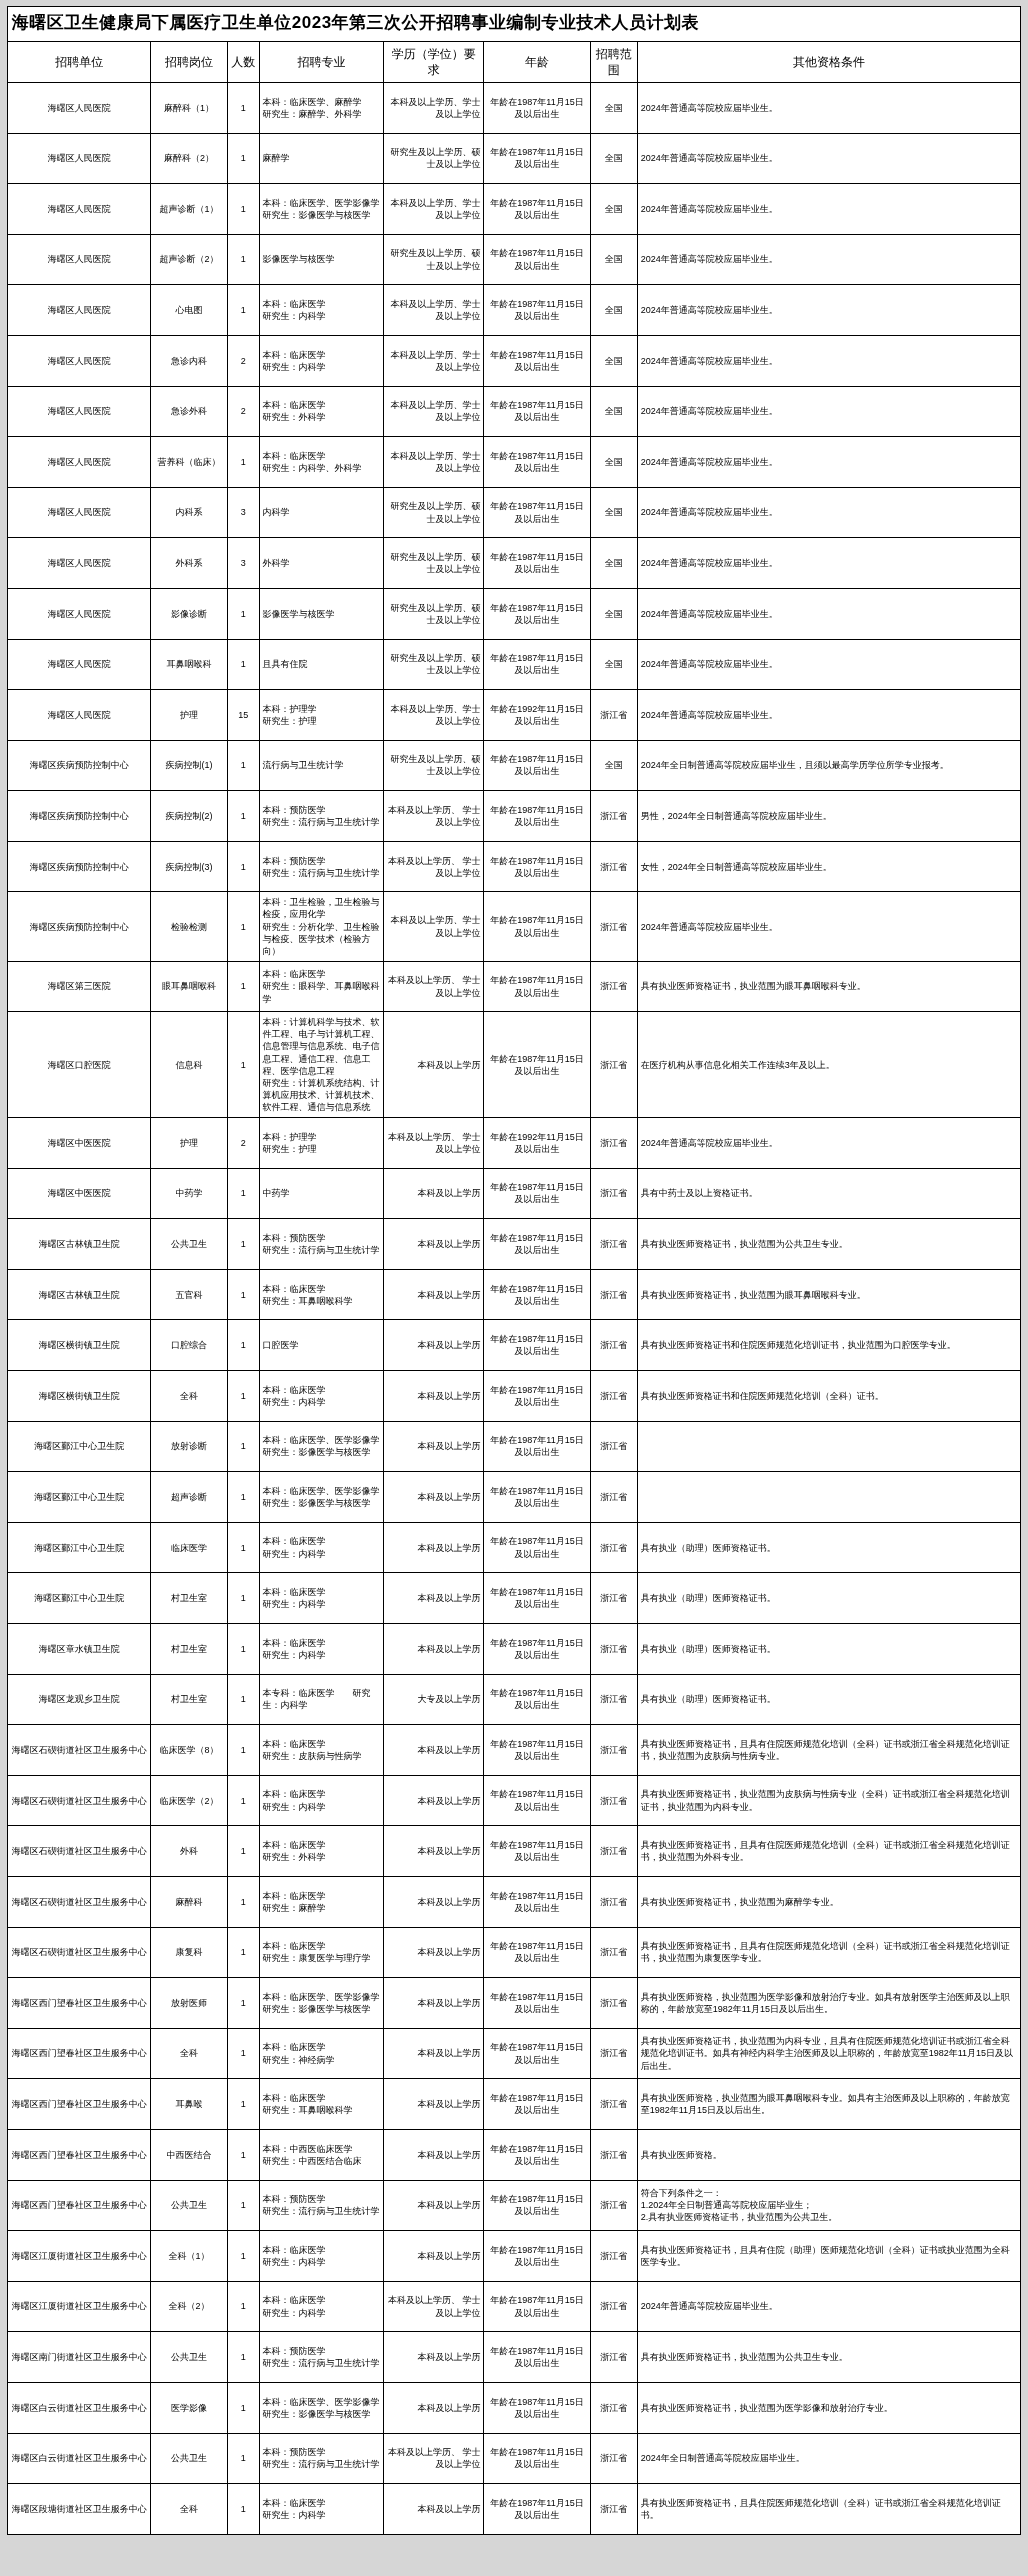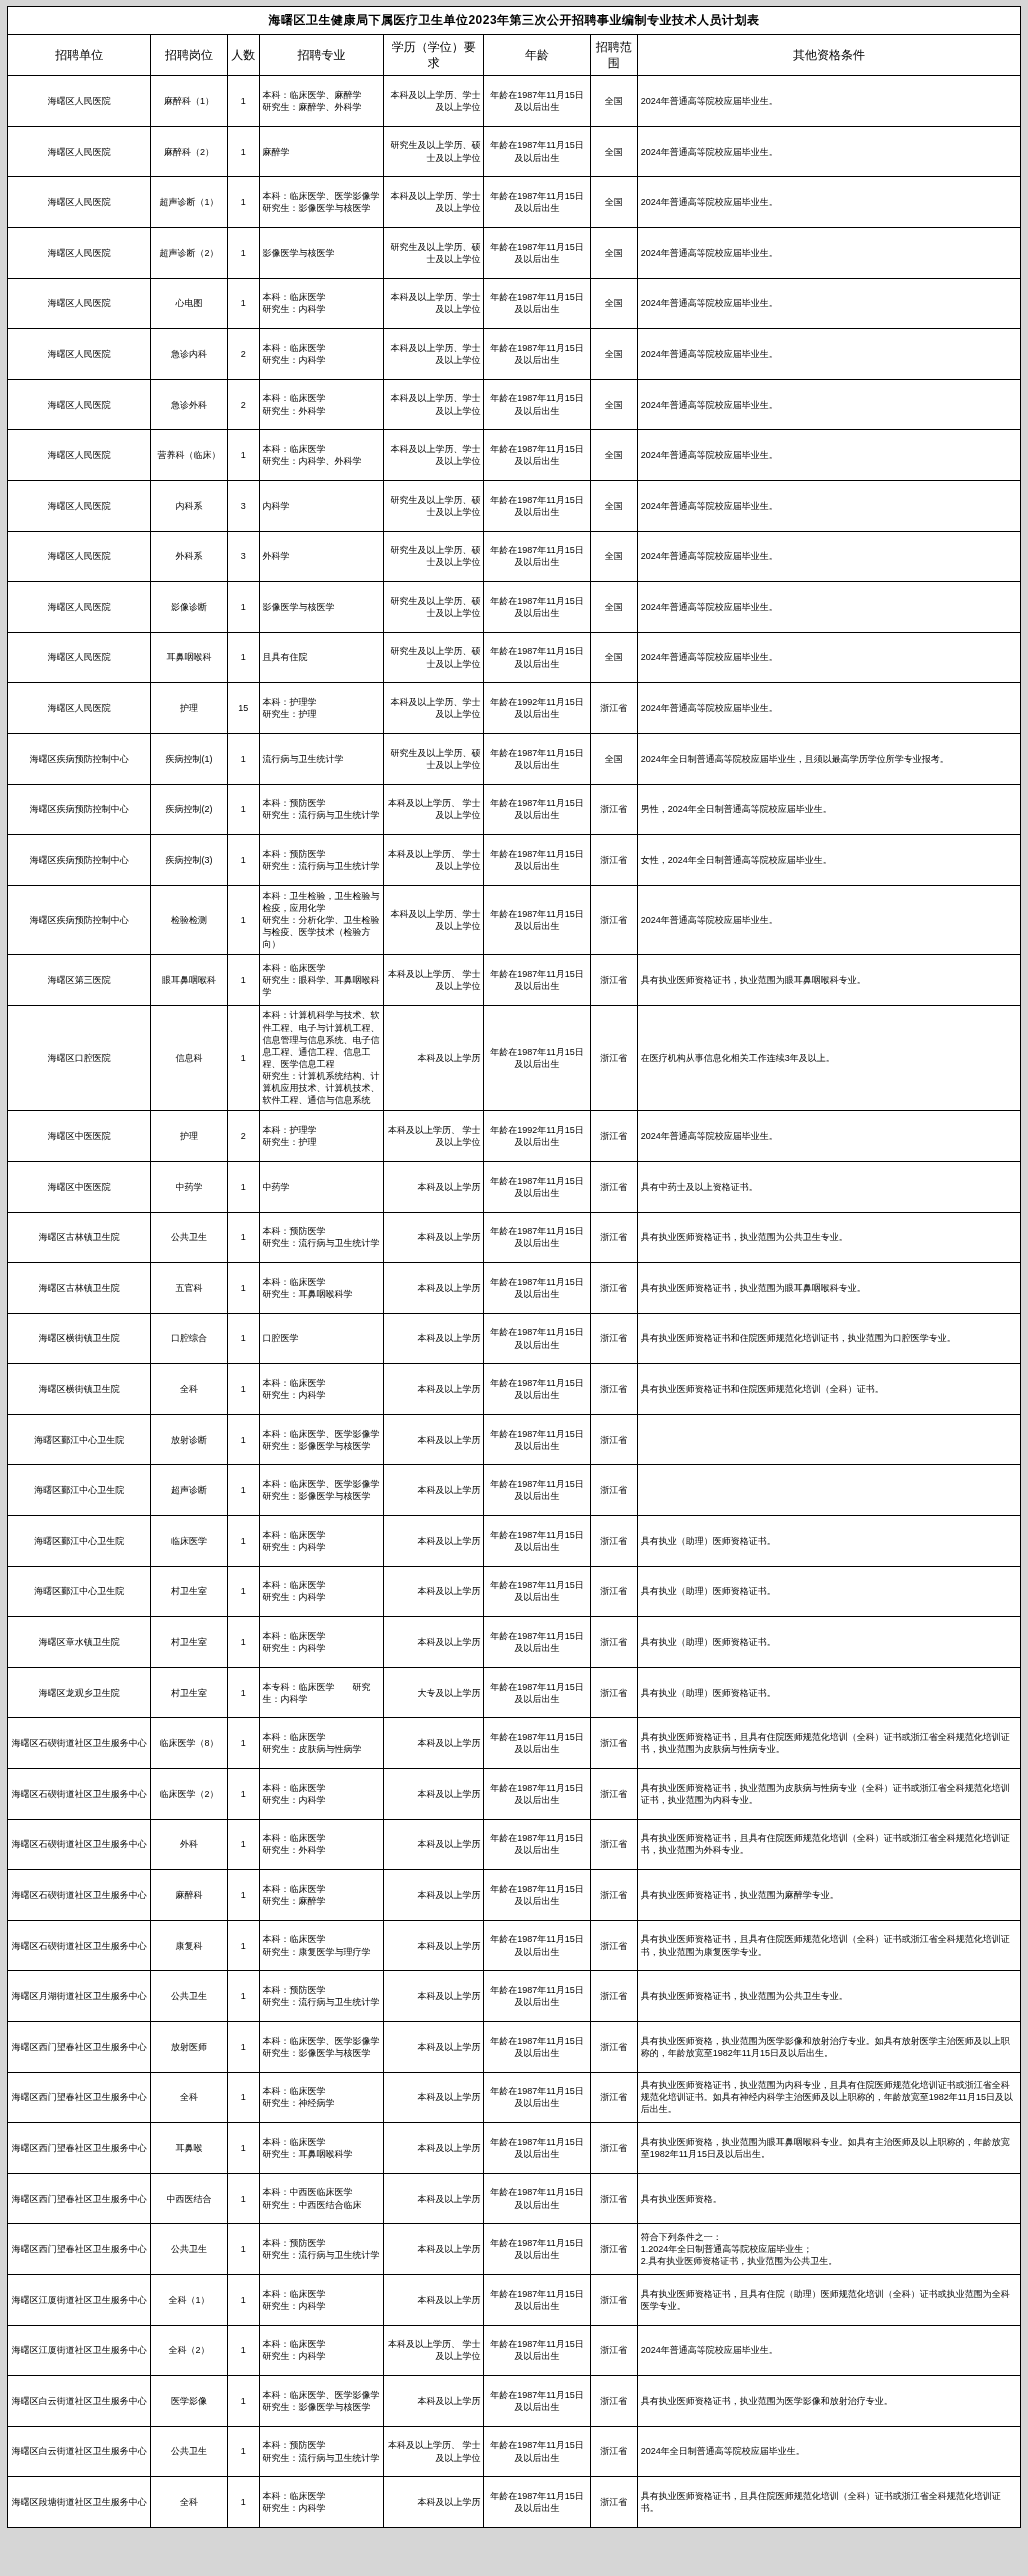--- a/index.html
+++ b/index.html
@@ -15,23 +15,23 @@
   }
   table{
     width:100%;
     border-collapse:collapse;
     table-layout:fixed;
     background:#fff;
   }
   .title-cell{
     border:1.9px solid #000;
     border-bottom:1px solid #000;
-    text-align:center;
+    text-align:left;
     font-weight:bold;
-    font-size:12px;
+    font-size:17px;
     padding:5.7px 3.8px;
     letter-spacing:0.5px;
   }
   th,td{
     border:1px solid #000;
     font-size:9px;
     line-height:1.35;
     padding:3.8px 2.9px;
     vertical-align:middle;
     text-align:center;
@@ -465,31 +465,20 @@
           <td class="c-post">康复科</td>
           <td class="c-num">1</td>
           <td class="c-major">本科：临床医学
 研究生：康复医学与理疗学</td>
           <td class="c-edu">本科及以上学历</td>
           <td class="c-age">年龄在1987年11月15日及以后出生</td>
           <td class="c-scope">浙江省</td>
           <td class="c-other">具有执业医师资格证书，且具有住院医师规范化培训（全科）证书或浙江省全科规范化培训证书，执业范围为康复医学专业。</td>
         </tr>
         <tr>
-          <td class="c-unit">海曙区月湖街道社区卫生服务中心</td>
-          <td class="c-post">公共卫生</td>
-          <td class="c-num">1</td>
-          <td class="c-major">本科：预防医学
-研究生：流行病与卫生统计学</td>
-          <td class="c-edu">本科及以上学历</td>
-          <td class="c-age">年龄在1987年11月15日及以后出生</td>
-          <td class="c-scope">浙江省</td>
-          <td class="c-other">具有执业医师资格证书，执业范围为公共卫生专业。</td>
-        </tr>
-        <tr>
           <td class="c-unit">海曙区西门望春社区卫生服务中心</td>
           <td class="c-post">放射医师</td>
           <td class="c-num">1</td>
           <td class="c-major">本科：临床医学、医学影像学
 研究生：影像医学与核医学</td>
           <td class="c-edu">本科及以上学历</td>
           <td class="c-age">年龄在1987年11月15日及以后出生</td>
           <td class="c-scope">浙江省</td>
           <td class="c-other">具有执业医师资格，执业范围为医学影像和放射治疗专业。如具有放射医学主治医师及以上职称的，年龄放宽至1982年11月15日及以后出生。</td>
         </tr>
@@ -553,20 +542,31 @@
         <tr>
           <td class="c-unit">海曙区江厦街道社区卫生服务中心</td>
           <td class="c-post">全科（2）</td>
           <td class="c-num">1</td>
           <td class="c-major">本科：临床医学
 研究生：内科学</td>
           <td class="c-edu">本科及以上学历、 学士及以上学位</td>
           <td class="c-age">年龄在1987年11月15日及以后出生</td>
           <td class="c-scope">浙江省</td>
           <td class="c-other">2024年普通高等院校应届毕业生。</td>
+        </tr>
+        <tr>
+          <td class="c-unit">海曙区南门街道社区卫生服务中心</td>
+          <td class="c-post">公共卫生</td>
+          <td class="c-num">1</td>
+          <td class="c-major">本科：预防医学
+研究生：流行病与卫生统计学</td>
+          <td class="c-edu">本科及以上学历</td>
+          <td class="c-age">年龄在1987年11月15日及以后出生</td>
+          <td class="c-scope">浙江省</td>
+          <td class="c-other">具有执业医师资格证书，执业范围为公共卫生专业。</td>
         </tr>
         <tr>
           <td class="c-unit">海曙区白云街道社区卫生服务中心</td>
           <td class="c-post">医学影像</td>
           <td class="c-num">1</td>
           <td class="c-major">本科：临床医学、医学影像学
 研究生：影像医学与核医学</td>
           <td class="c-edu">本科及以上学历</td>
           <td class="c-age">年龄在1987年11月15日及以后出生</td>
           <td class="c-scope">浙江省</td>

